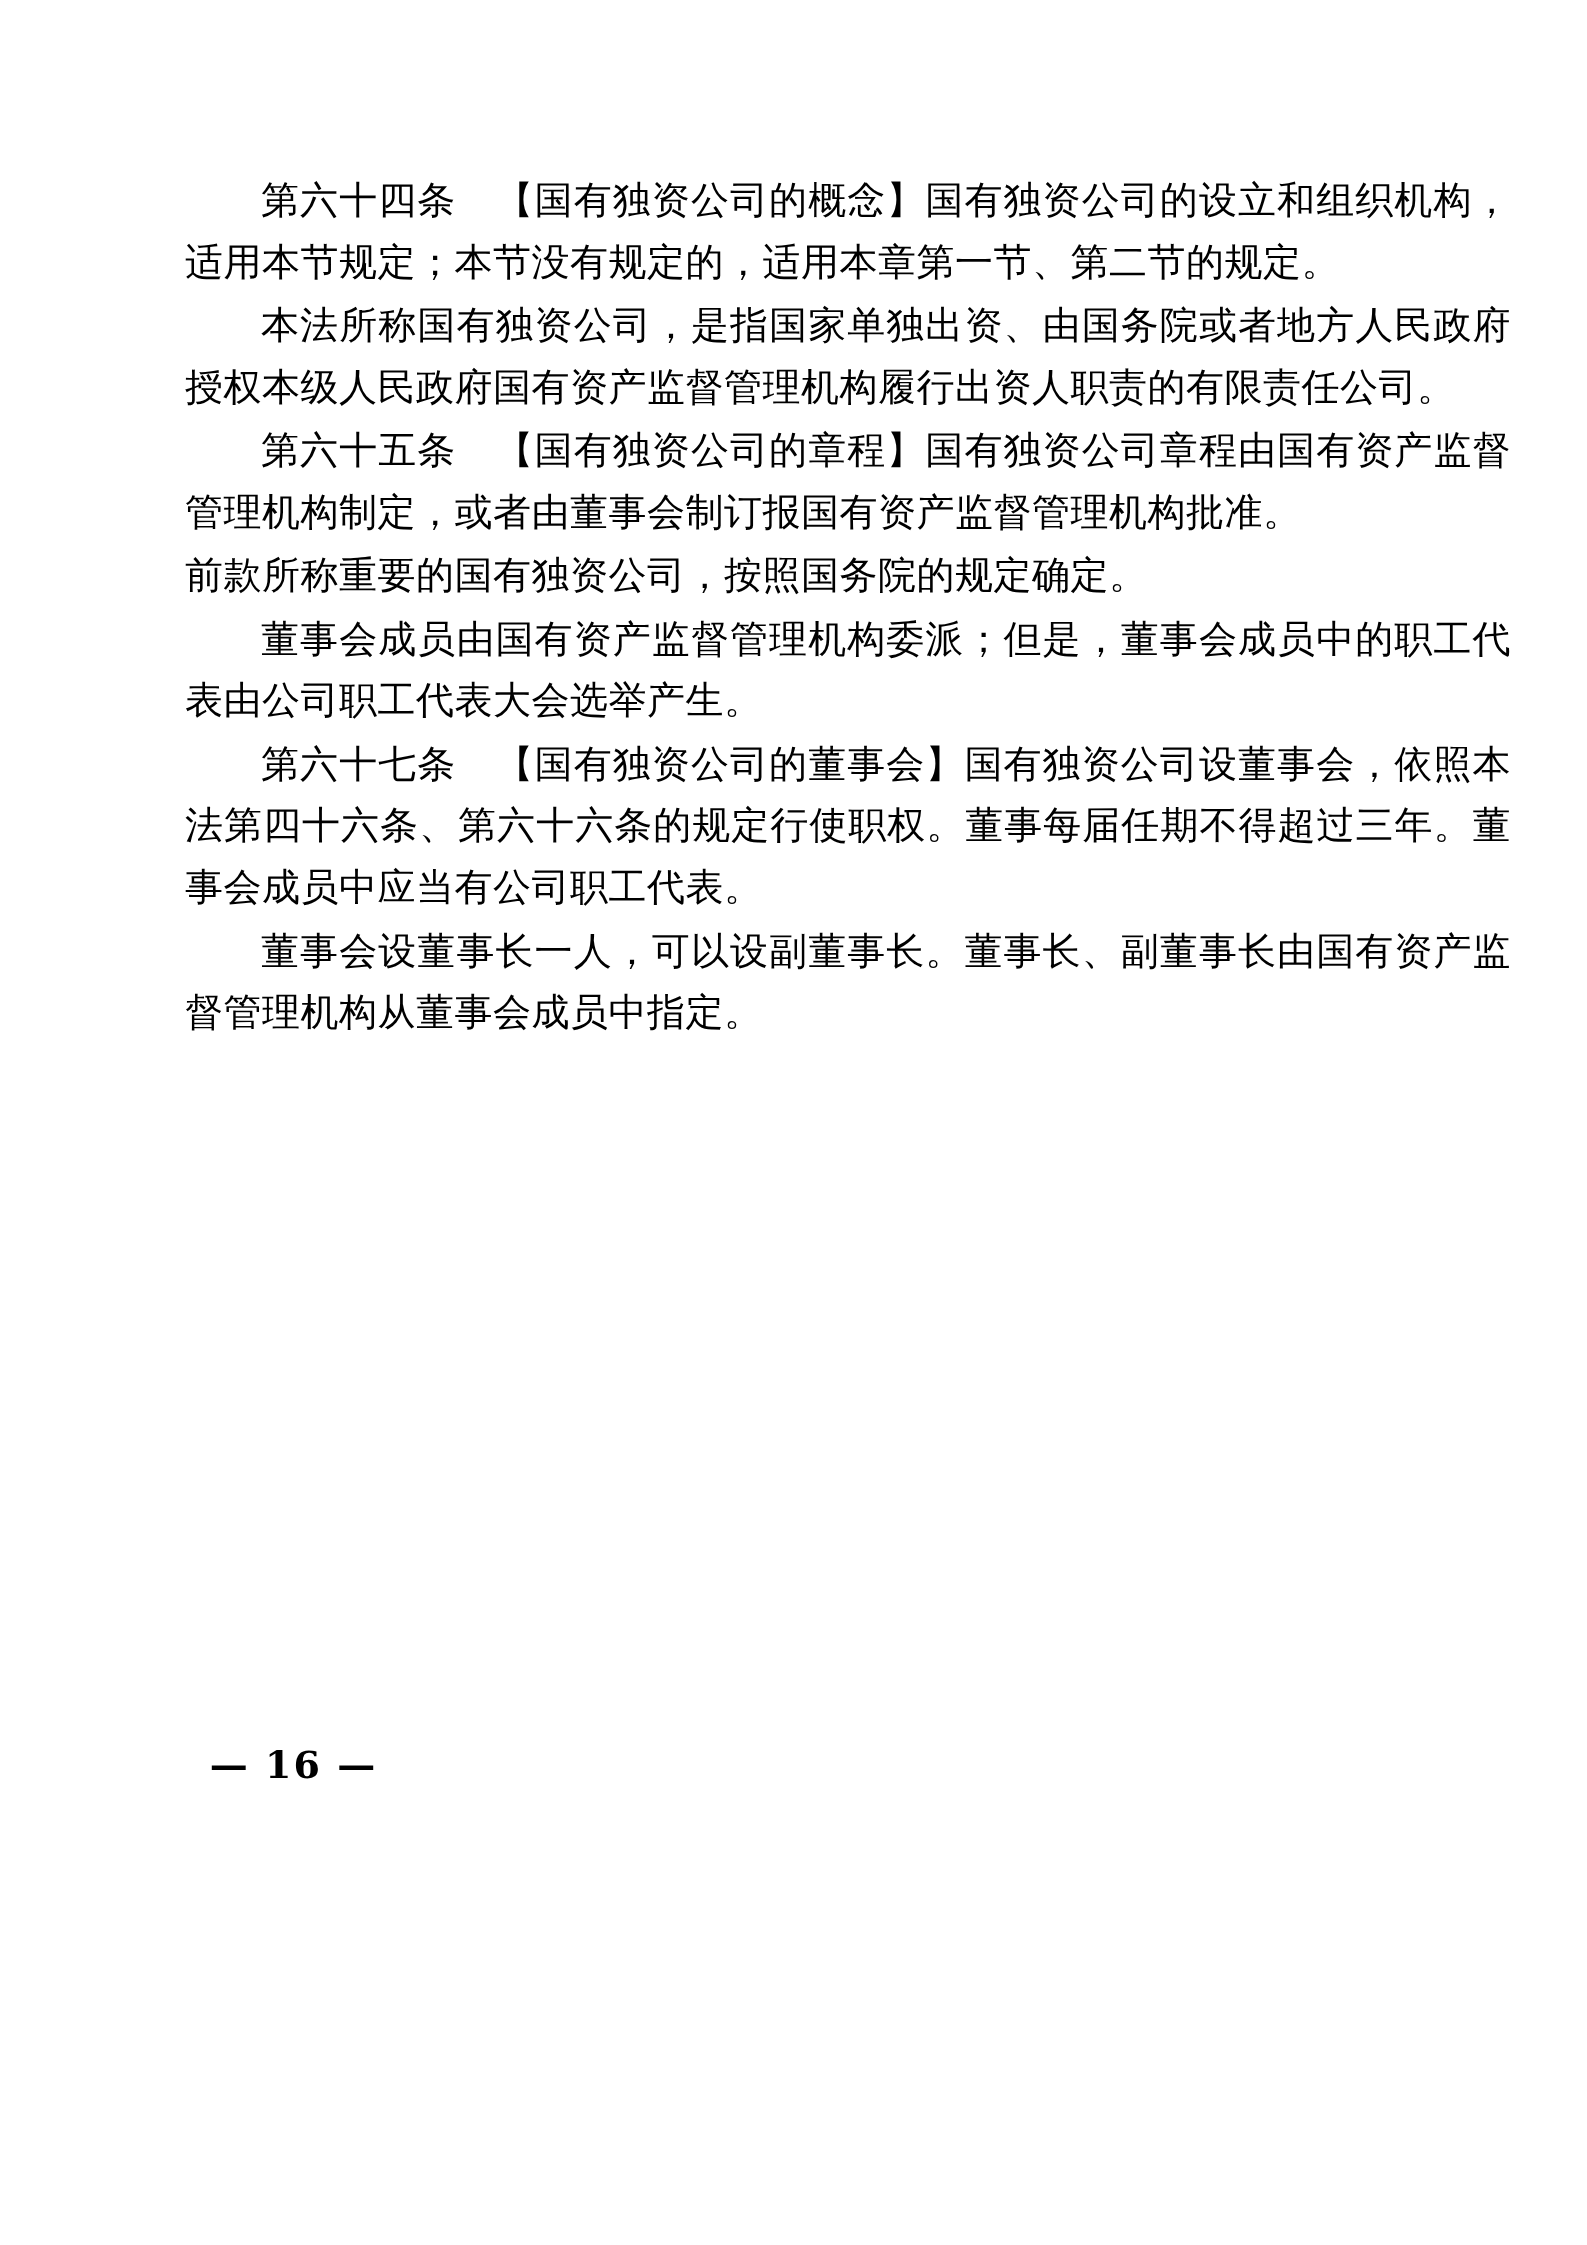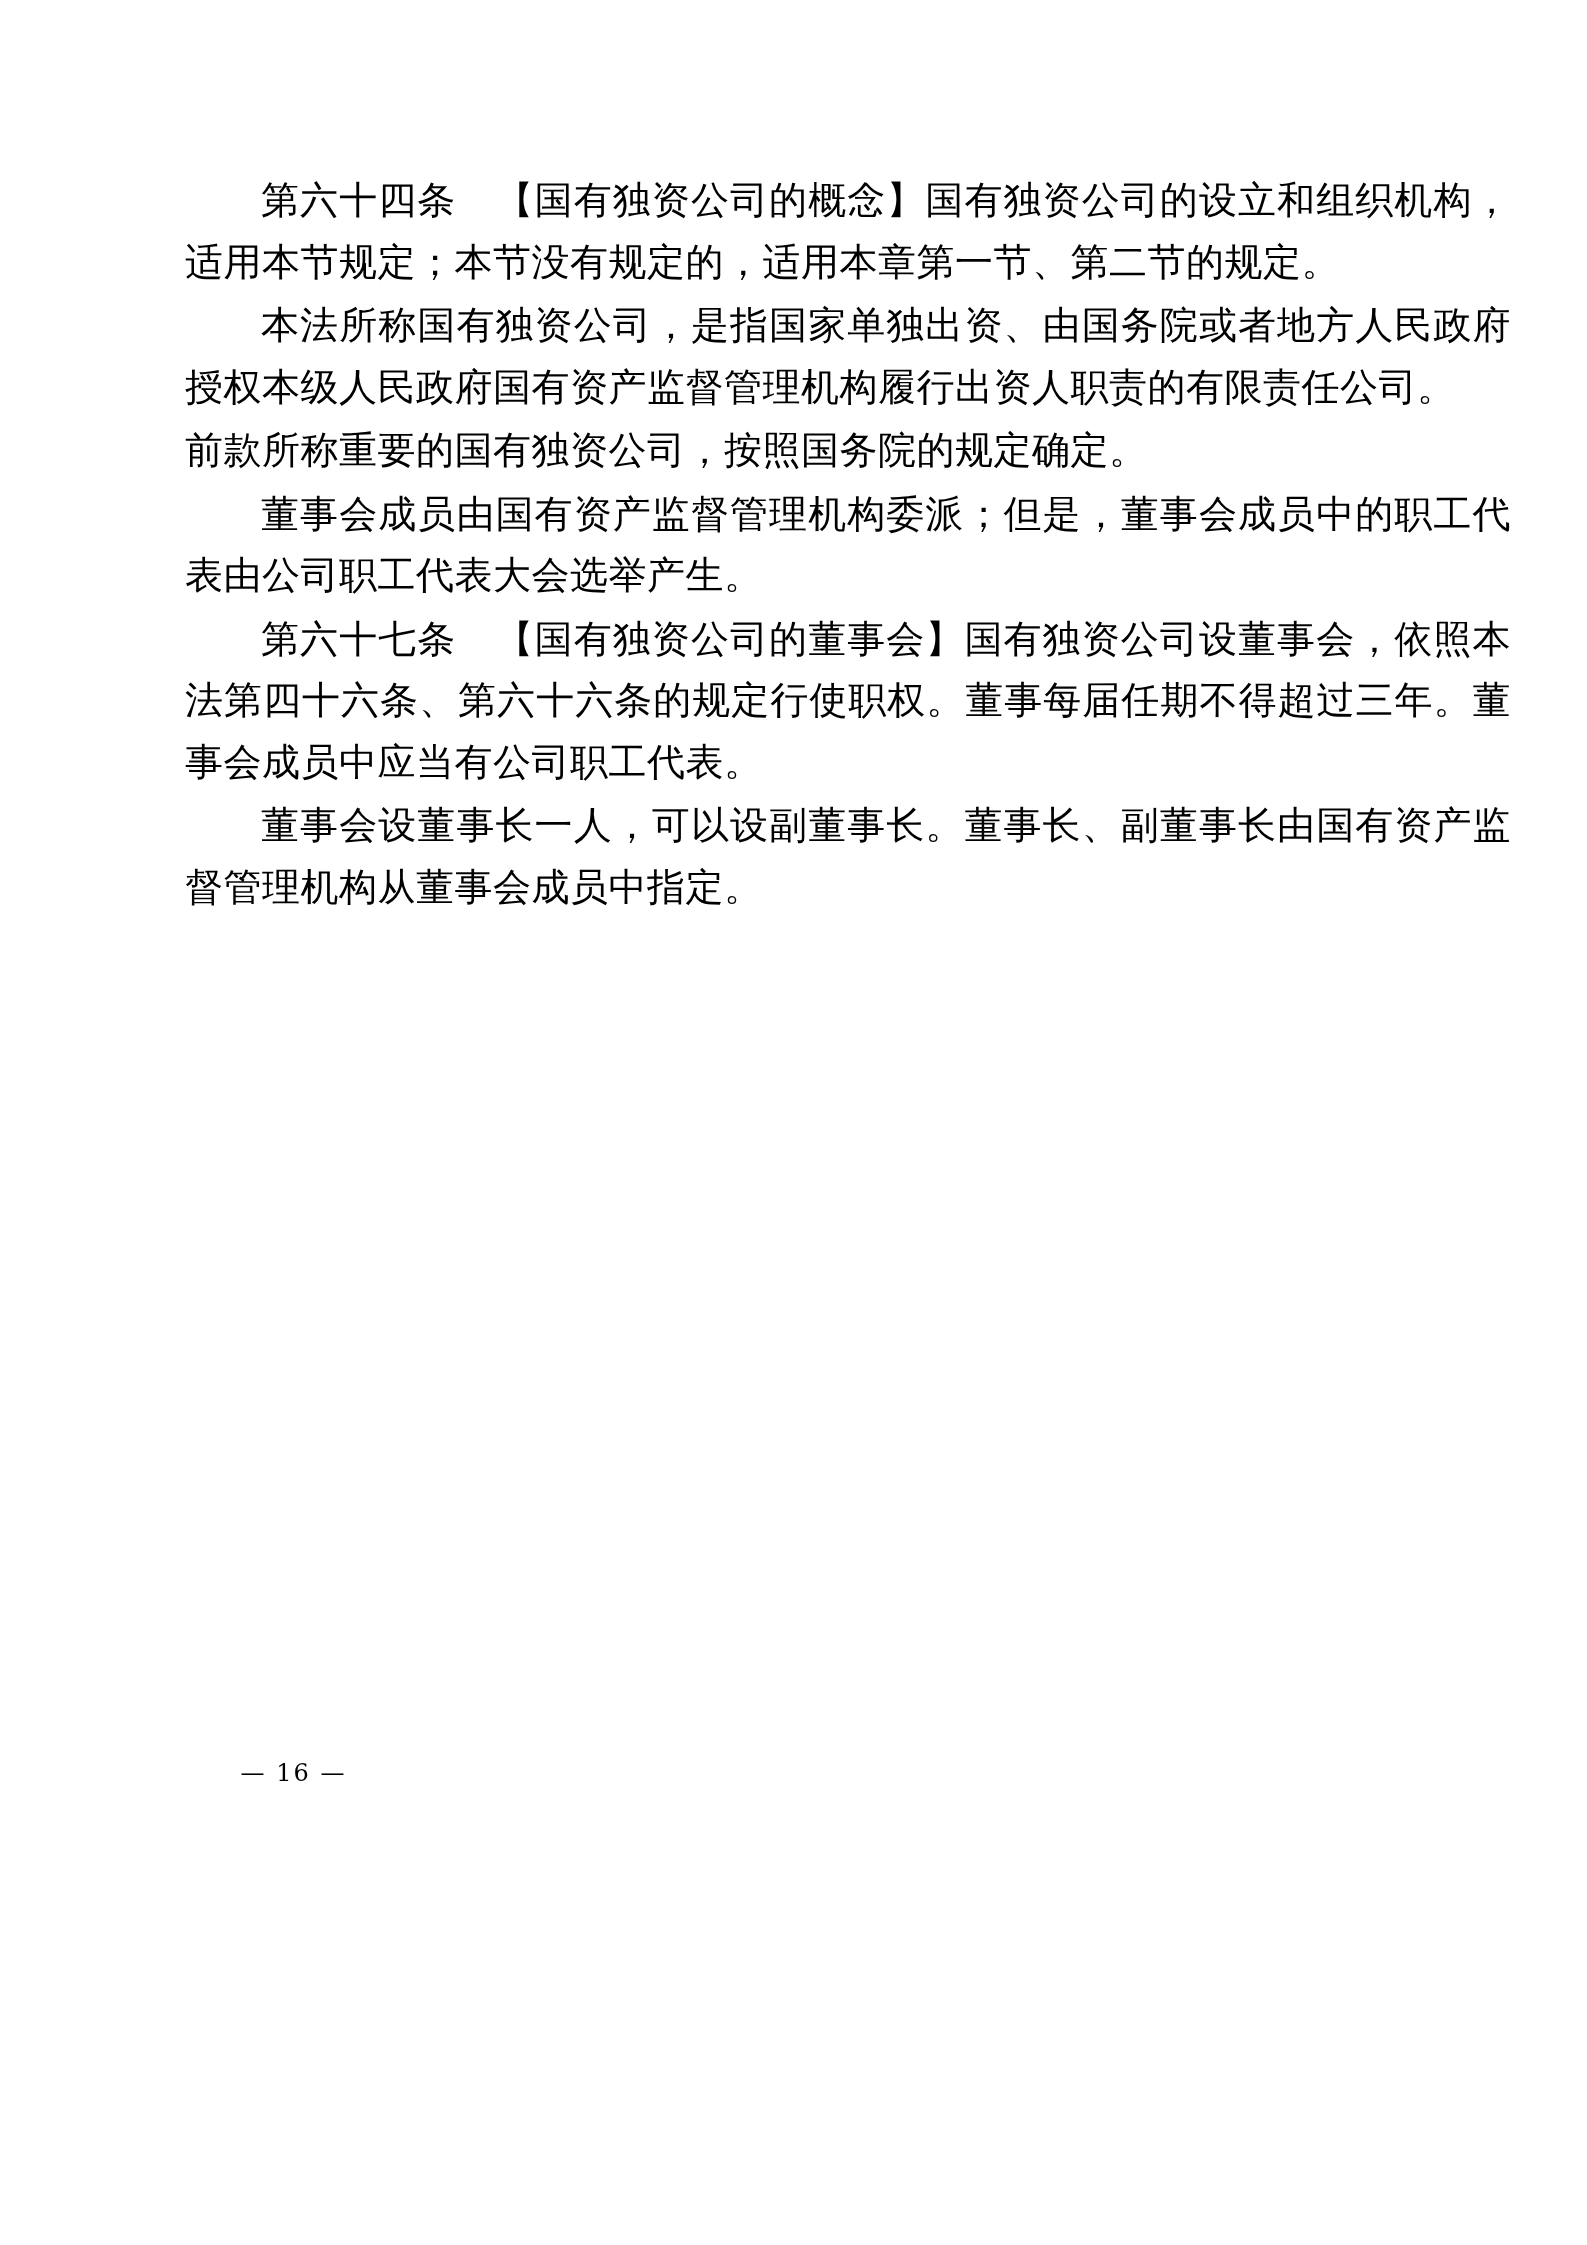--- a/index.html
+++ b/index.html
@@ -35,35 +35,37 @@
   }
   .para.noindent {
     text-indent: 0;
   }
   .page-footer {
     position: absolute;
     left: 0;
     right: 0;
     bottom: 62px;
     text-align: center;
-    font-size: 24px;
+    font-size: 38px;
     letter-spacing: 2px;
+    font-weight: bold;
   }
   .page-number-inner {
     display: inline-block;
     margin-left: -1000px;
   }
 </style>
 </head>
 <body>
 
 <div class="page">
   <div class="doc-body">
     <p class="para">第六十四条　【国有独资公司的概念】国有独资公司的设立和组织机构，适用本节规定；本节没有规定的，适用本章第一节、第二节的规定。</p>
     <p class="para">本法所称国有独资公司，是指国家单独出资、由国务院或者地方人民政府授权本级人民政府国有资产监督管理机构履行出资人职责的有限责任公司。</p>
+    <p class="para">第六十五条　【国有独资公司的章程】国有独资公司章程由国有资产监督管理机构制定，或者由董事会制订报国有资产监督管理机构批准。</p>
     <p class="para noindent">前款所称重要的国有独资公司，按照国务院的规定确定。</p>
     <p class="para">董事会成员由国有资产监督管理机构委派；但是，董事会成员中的职工代表由公司职工代表大会选举产生。</p>
     <p class="para">第六十七条　【国有独资公司的董事会】国有独资公司设董事会，依照本法第四十六条、第六十六条的规定行使职权。董事每届任期不得超过三年。董事会成员中应当有公司职工代表。</p>
     <p class="para">董事会设董事长一人，可以设副董事长。董事长、副董事长由国有资产监督管理机构从董事会成员中指定。</p>
   </div>
   <div class="page-footer">
     <span class="page-number-inner">— 16 —</span>
   </div>
 </div>
 

